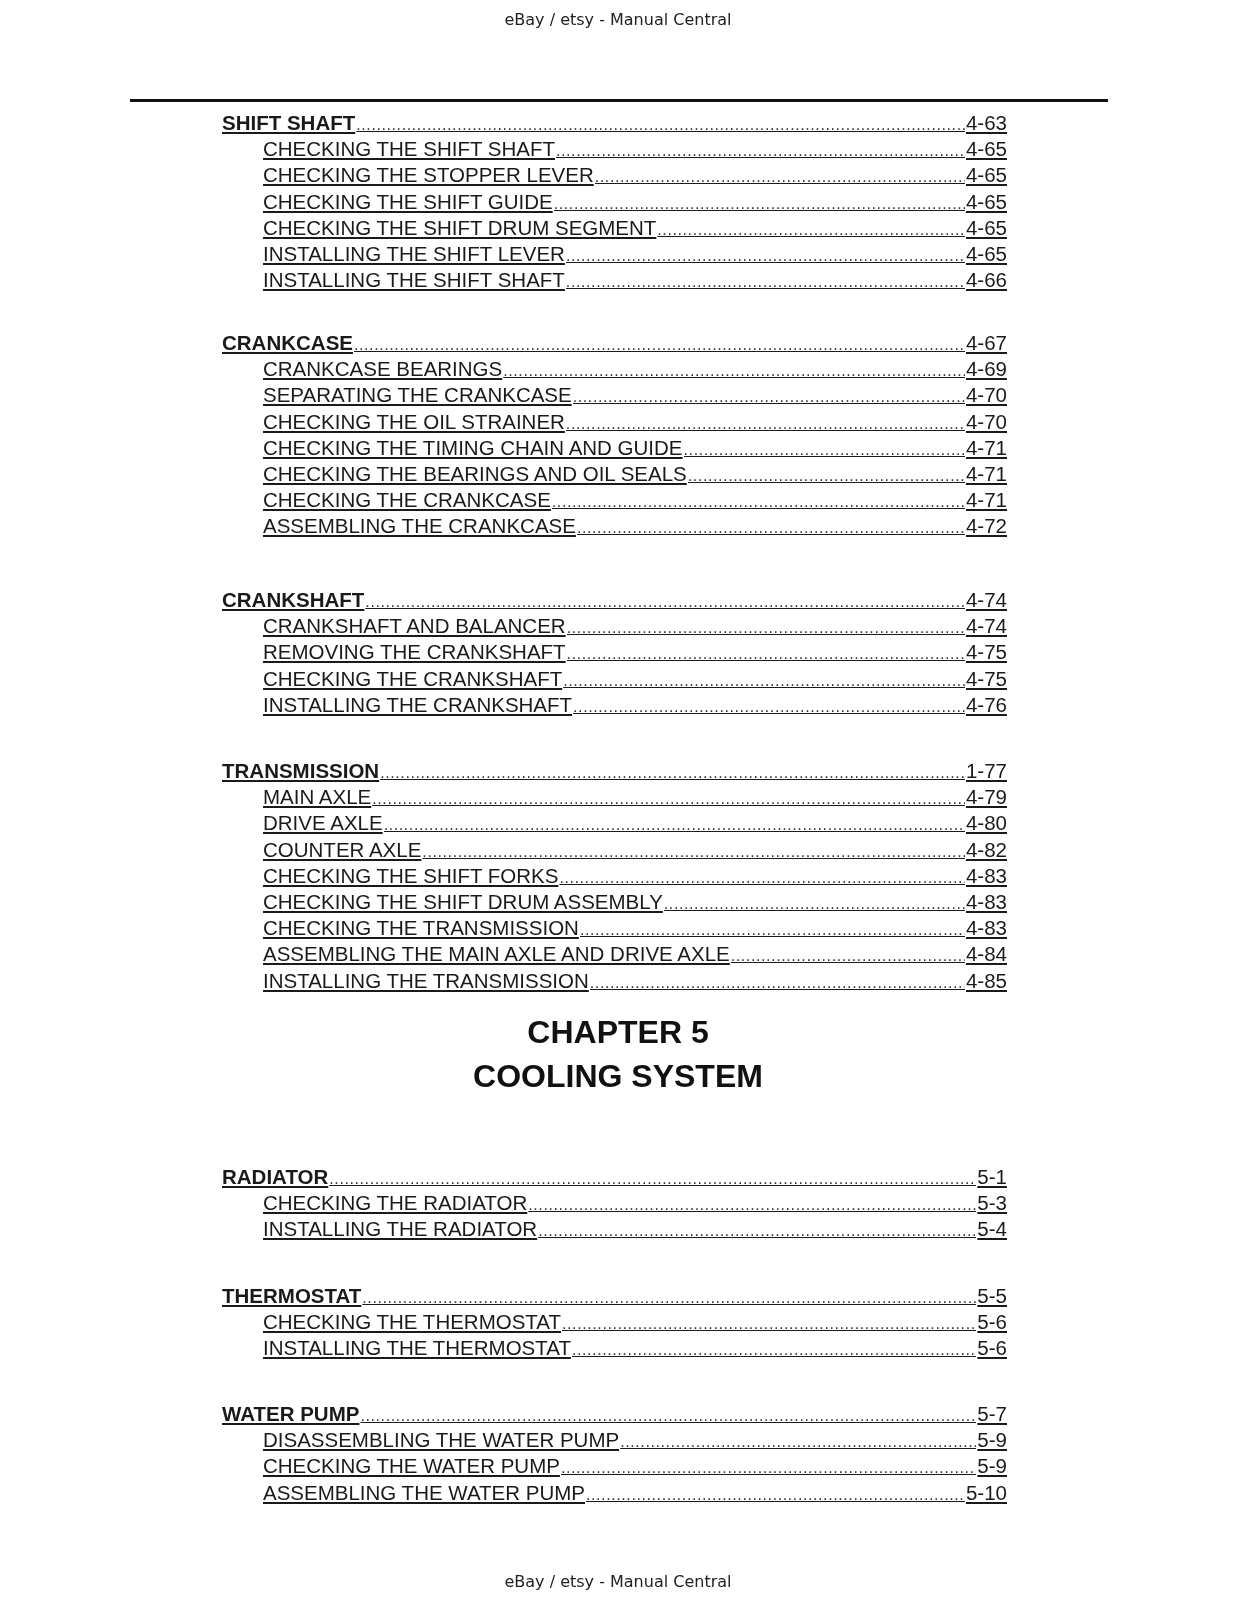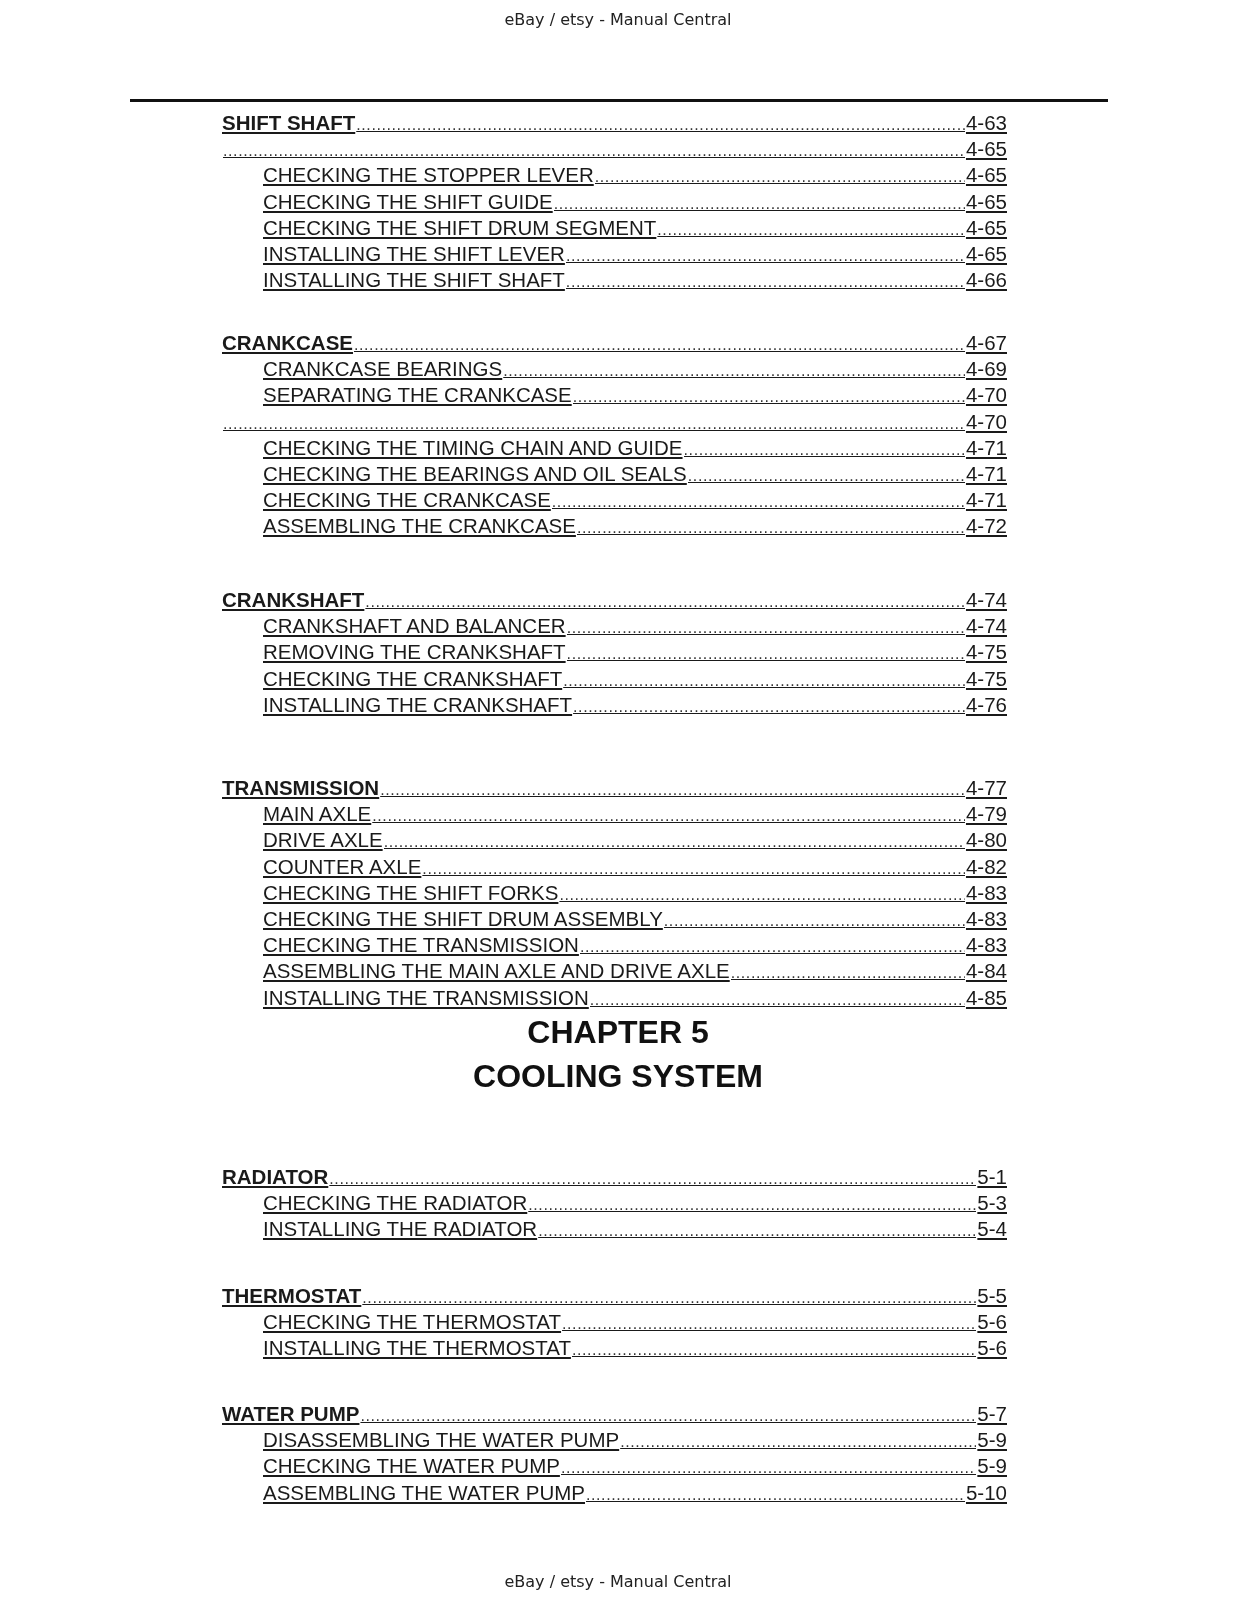--- a/index.html
+++ b/index.html
@@ -41,20 +41,21 @@
 <div class="watermark wm-top">eBay / etsy - Manual Central</div>
 <div class="top-rule"></div>
 
 <div class="toc section" style="top:110px;">
   <div class="row head">
       <span class="label">SHIFT SHAFT</span>
       <span class="dots"></span>
       <span class="page">4-63</span>
     </div>
   <div class="row sub">
+      <span class="label">CHECKING THE SHIFT SHAFT</span>
       <span class="dots"></span>
       <span class="page">4-65</span>
     </div>
   <div class="row sub">
       <span class="label">CHECKING THE STOPPER LEVER</span>
       <span class="dots"></span>
       <span class="page">4-65</span>
     </div>
   <div class="row sub">
       <span class="label">CHECKING THE SHIFT GUIDE</span>
@@ -88,20 +89,21 @@
       <span class="label">CRANKCASE BEARINGS</span>
       <span class="dots"></span>
       <span class="page">4-69</span>
     </div>
   <div class="row sub">
       <span class="label">SEPARATING THE CRANKCASE</span>
       <span class="dots"></span>
       <span class="page">4-70</span>
     </div>
   <div class="row sub">
+      <span class="label">CHECKING THE OIL STRAINER</span>
       <span class="dots"></span>
       <span class="page">4-70</span>
     </div>
   <div class="row sub">
       <span class="label">CHECKING THE TIMING CHAIN AND GUIDE</span>
       <span class="dots"></span>
       <span class="page">4-71</span>
     </div>
   <div class="row sub">
       <span class="label">CHECKING THE BEARINGS AND OIL SEALS</span>
@@ -141,25 +143,25 @@
       <span class="dots"></span>
       <span class="page">4-75</span>
     </div>
   <div class="row sub">
       <span class="label">INSTALLING THE CRANKSHAFT</span>
       <span class="dots"></span>
       <span class="page">4-76</span>
     </div>
 </div>
 
-<div class="toc section" style="top:758px;margin-top:17px;">
+<div class="toc section" style="top:758px;">
   <div class="row head">
       <span class="label">TRANSMISSION</span>
       <span class="dots"></span>
-      <span class="page">4-77</span>
+      <span class="page">1-77</span>
     </div>
   <div class="row sub">
       <span class="label">MAIN AXLE</span>
       <span class="dots"></span>
       <span class="page">4-79</span>
     </div>
   <div class="row sub">
       <span class="label">DRIVE AXLE</span>
       <span class="dots"></span>
       <span class="page">4-80</span>

